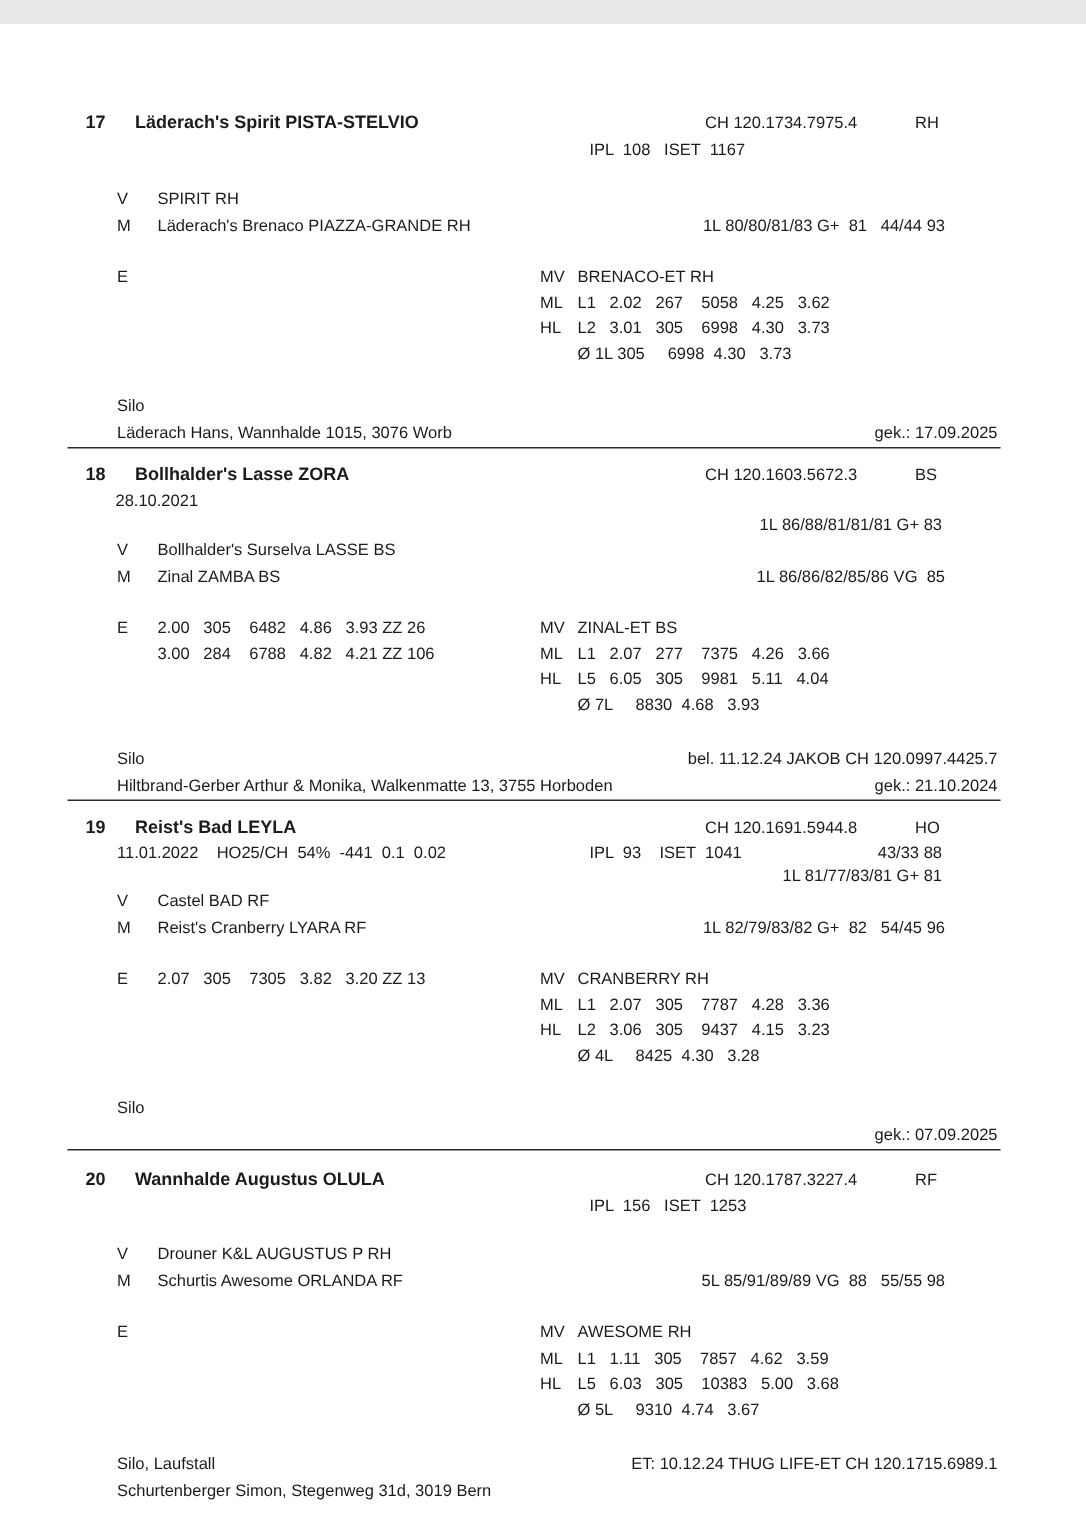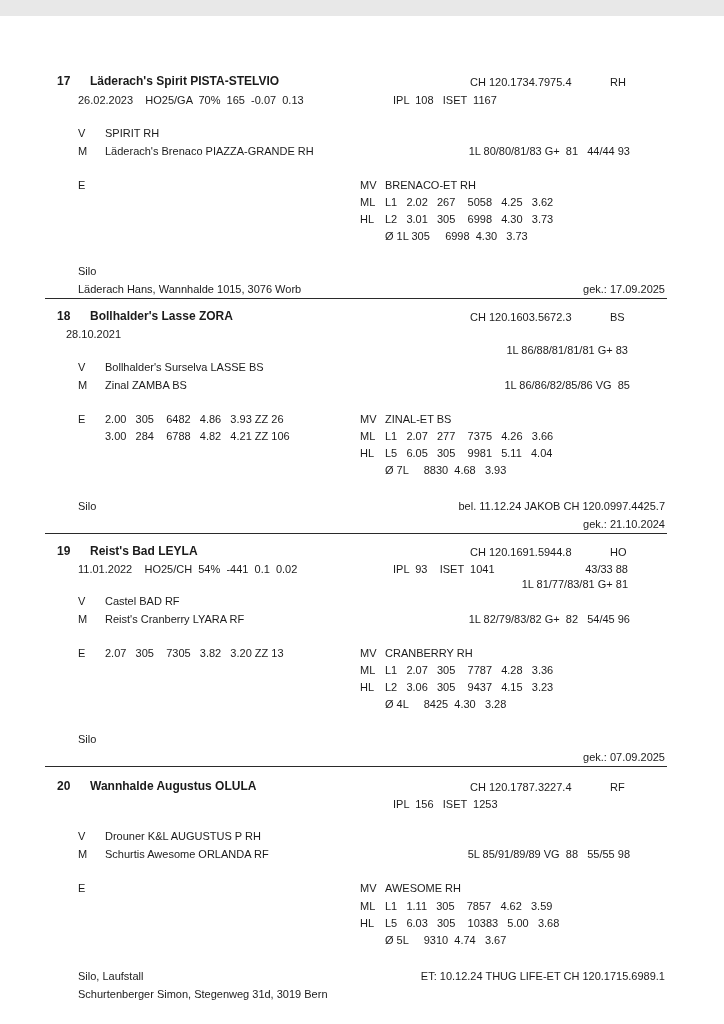--- a/index.html
+++ b/index.html
@@ -30,21 +30,20 @@
 </head>
 <body>
 
 <div id="page">
 
   <section class="entry" style="top:50px;height:232px">
     <span class="t bold" style="left:57px;top:8px">17</span>
     <span class="t bold" style="left:90px;top:8px">Läderach's Spirit PISTA-STELVIO</span>
     <span class="t" style="left:470px;top:9px">CH 120.1734.7975.4</span>
     <span class="t" style="left:610px;top:9px">RH</span>
-    <span class="t" style="left:78px;top:27px">26.02.2023    HO25/GA  70%  165  -0.07  0.13</span>
     <span class="t" style="left:393px;top:27px">IPL  108   ISET  1167</span>
     <span class="t" style="left:78px;top:60px">V</span>
     <span class="t" style="left:105px;top:60px">SPIRIT RH</span>
     <span class="t" style="left:78px;top:78px">M</span>
     <span class="t" style="left:105px;top:78px">Läderach's Brenaco PIAZZA-GRANDE RH</span>
     <span class="t r" style="right:94px;top:78px">1L 80/80/81/83 G+  81   44/44 93</span>
     <span class="t" style="left:78px;top:112px">E</span>
     <span class="t" style="left:360px;top:112px">MV</span>
     <span class="t" style="left:385px;top:112px">BRENACO-ET RH</span>
     <span class="t" style="left:360px;top:129px">ML</span>
@@ -56,39 +55,40 @@
     <span class="t" style="left:78px;top:216px">Läderach Hans, Wannhalde 1015, 3076 Worb</span>
     <span class="t r" style="right:59px;top:216px">gek.: 17.09.2025</span>
   </section>
   <div class="rule" style="top:282px"></div>
 
   <section class="entry" style="top:282px;height:235px">
     <span class="t bold" style="left:57px;top:11px">18</span>
     <span class="t bold" style="left:90px;top:11px">Bollhalder's Lasse ZORA</span>
     <span class="t" style="left:470px;top:12px">CH 120.1603.5672.3</span>
     <span class="t" style="left:610px;top:12px">BS</span>
-    <span class="t" style="left:66px;top:29px">28.10.2021</span>
+    <span class="t" style="left:77px;top:29px">28.10.2021</span>
     <span class="t r" style="right:96px;top:45px">1L 86/88/81/81/81 G+ 83</span>
     <span class="t" style="left:78px;top:62px">V</span>
     <span class="t" style="left:105px;top:62px">Bollhalder's Surselva LASSE BS</span>
     <span class="t" style="left:78px;top:80px">M</span>
     <span class="t" style="left:105px;top:80px">Zinal ZAMBA BS</span>
     <span class="t r" style="right:94px;top:80px">1L 86/86/82/85/86 VG  85</span>
     <span class="t" style="left:78px;top:114px">E</span>
     <span class="t" style="left:105px;top:114px">2.00   305    6482   4.86   3.93 ZZ 26</span>
     <span class="t" style="left:105px;top:131px">3.00   284    6788   4.82   4.21 ZZ 106</span>
     <span class="t" style="left:360px;top:114px">MV</span>
     <span class="t" style="left:385px;top:114px">ZINAL-ET BS</span>
     <span class="t" style="left:360px;top:131px">ML</span>
     <span class="t" style="left:385px;top:131px">L1   2.07   277    7375   4.26   3.66</span>
     <span class="t" style="left:360px;top:148px">HL</span>
     <span class="t" style="left:385px;top:148px">L5   6.05   305    9981   5.11   4.04</span>
     <span class="t" style="left:385px;top:165px">Ø 7L     8830  4.68   3.93</span>
     <span class="t" style="left:78px;top:201px">Silo</span>
     <span class="t r" style="right:59px;top:201px">bel. 11.12.24 JAKOB CH 120.0997.4425.7</span>
+    <span class="t" style="left:78px;top:219px">Hiltbrand-Gerber Arthur &amp; Monika, Walkenmatte 13, 3755 Horboden</span>
     <span class="t r" style="right:59px;top:219px">gek.: 21.10.2024</span>
   </section>
   <div class="rule" style="top:517px"></div>
 
   <section class="entry" style="top:517px;height:233px">
     <span class="t bold" style="left:57px;top:11px">19</span>
     <span class="t bold" style="left:90px;top:11px">Reist's Bad LEYLA</span>
     <span class="t" style="left:470px;top:12px">CH 120.1691.5944.8</span>
     <span class="t" style="left:610px;top:12px">HO</span>
     <span class="t" style="left:78px;top:29px">11.01.2022    HO25/CH  54%  -441  0.1  0.02</span>

